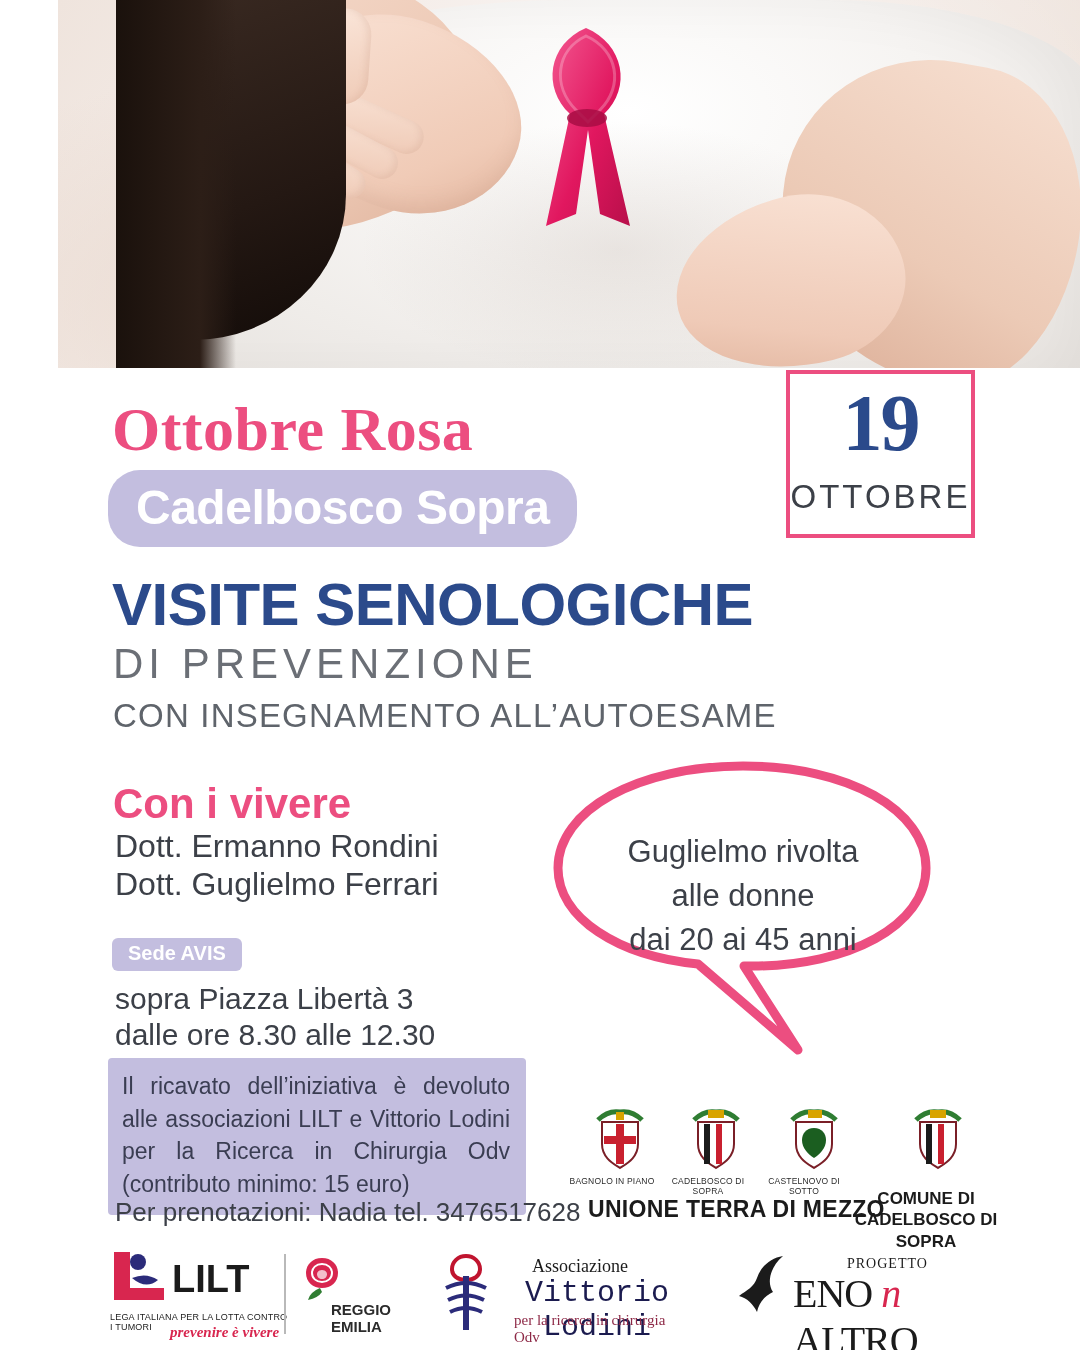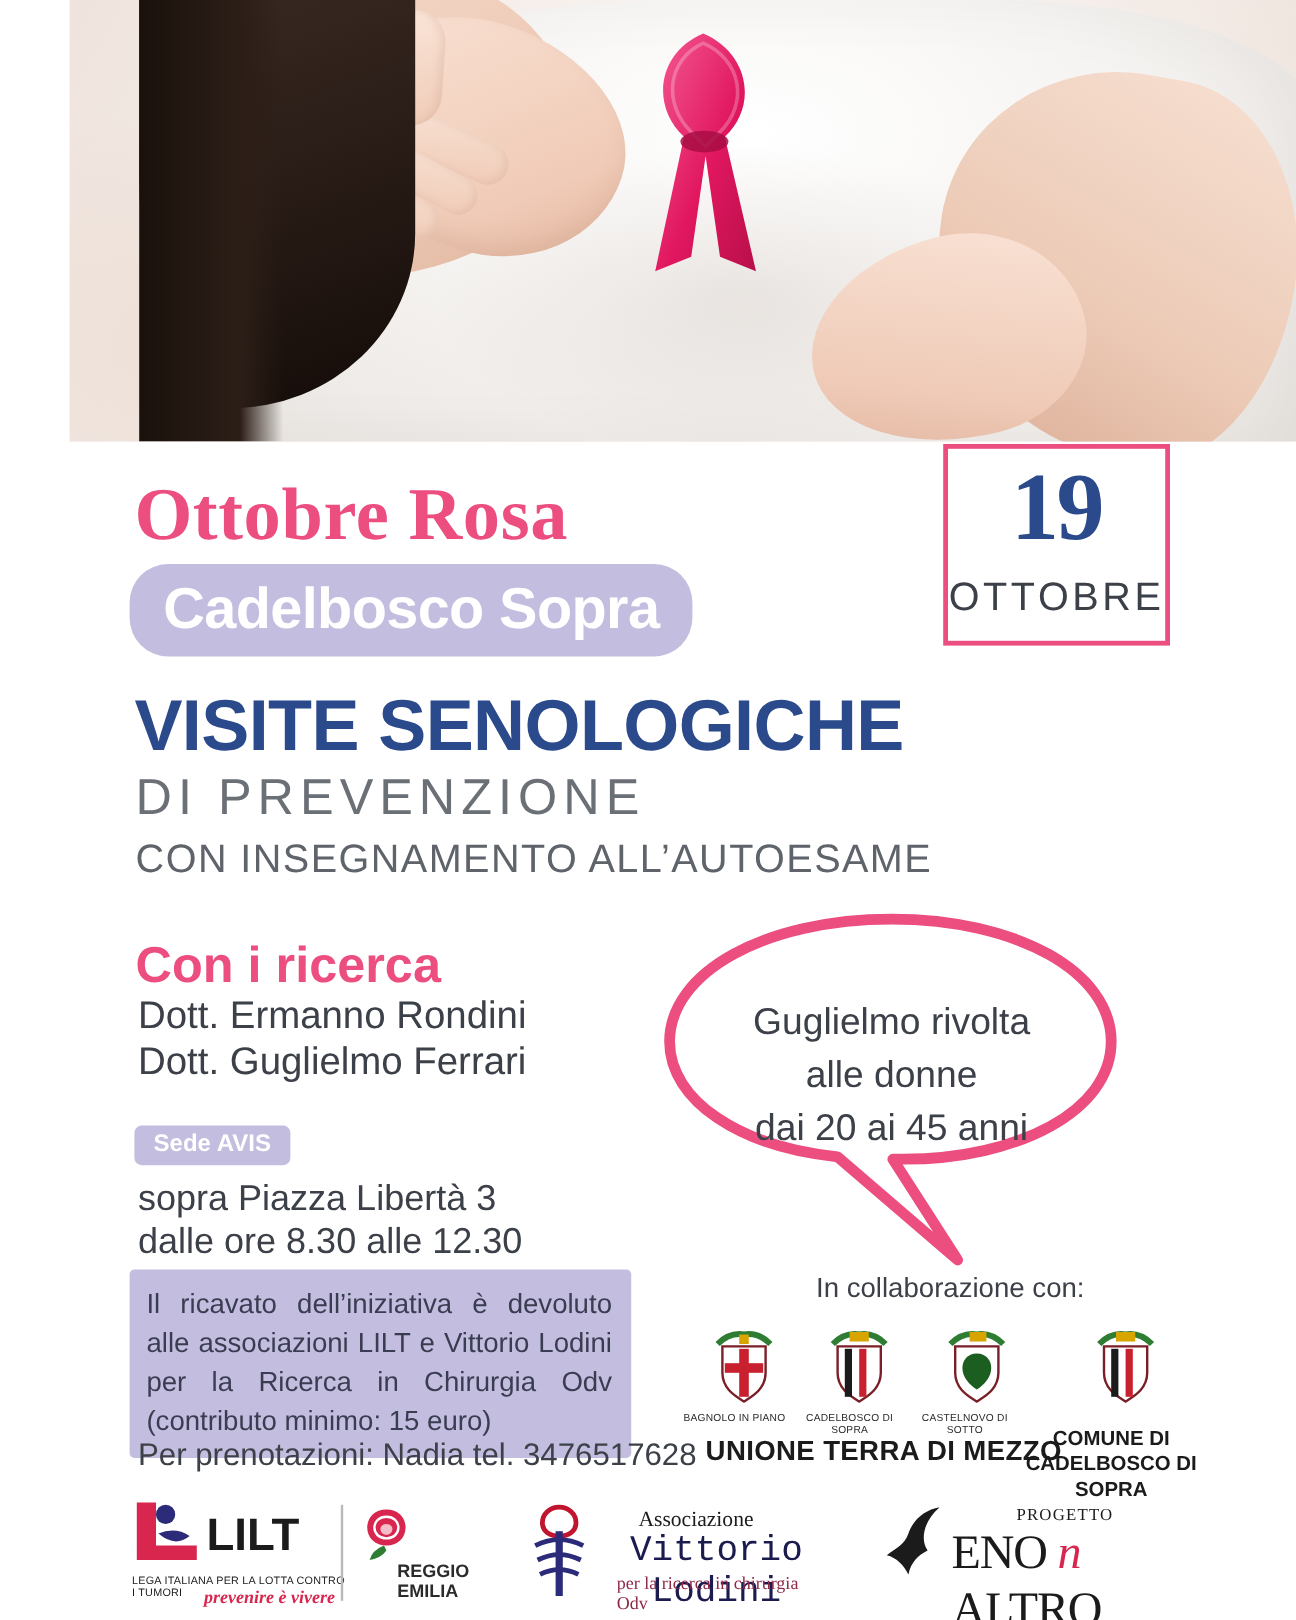--- a/index.html
+++ b/index.html
@@ -436,21 +436,21 @@
   <div class="pill-city">Cadelbosco Sopra</div>
   <div class="headline">VISITE SENOLOGICHE</div>
   <div class="sub1">DI PREVENZIONE</div>
   <div class="sub2">CON INSEGNAMENTO ALL’AUTOESAME</div>
 
   <div class="date-box">
     <div class="date-day">19</div>
     <div class="date-month">OTTOBRE</div>
   </div>
 
-  <div class="doctors-title">Con i ricerca</div>
+  <div class="doctors-title">Con i vivere</div>
   <div class="doctor-1">Dott. Ermanno Rondini</div>
   <div class="doctor-2">Dott. Guglielmo Ferrari</div>
 
   <div class="pill-venue">Sede AVIS</div>
   <div class="venue-1">sopra Piazza Libertà 3</div>
   <div class="venue-2">dalle ore 8.30 alle 12.30</div>
 
   <div class="note-box">Il ricavato dell’iniziativa è devoluto alle associazioni LILT e Vittorio Lodini per la Ricerca in Chirurgia Odv (contributo minimo: 15 euro)</div>
   <div class="booking">Per prenotazioni: Nadia tel. 3476517628</div>
 
@@ -460,21 +460,20 @@
                L 196 208 L 250 292 L 150 206
                C 70 198, 10 160, 10 110 C 10 52, 90 8, 195 8 Z" fill="#ffffff" stroke="#ec4e80" stroke-width="9" stroke-linejoin="round"></path>
     </svg>
     <div class="bubble-text">
       <div>Guglielmo rivolta</div>
       <div>alle donne</div>
       <div>dai 20 ai 45 anni</div>
     </div>
   </div>
 
-  <div class="collab-title">In collaborazione con:</div>
 
   <div class="crests">
 
     <div class="crest" style="left:12px; top:8px;">
       <svg viewBox="0 0 56 66" width="56" height="66" aria-hidden="true">
         <path d="M10 16 h36 v22 c0 14 -12 20 -18 24 c-6 -4 -18 -10 -18 -24 z" fill="#ffffff" stroke="#7a1f27" stroke-width="2"></path>
         <rect x="24" y="18" width="8" height="40" fill="#c9202f"></rect>
         <rect x="12" y="30" width="32" height="8" fill="#c9202f"></rect>
         <path d="M6 14 q10 -10 22 -8 q12 -2 22 8" fill="none" stroke="#2f7d32" stroke-width="5"></path>
         <path d="M24 6 h8 v8 h-8 z" fill="#d8a400"></path>

